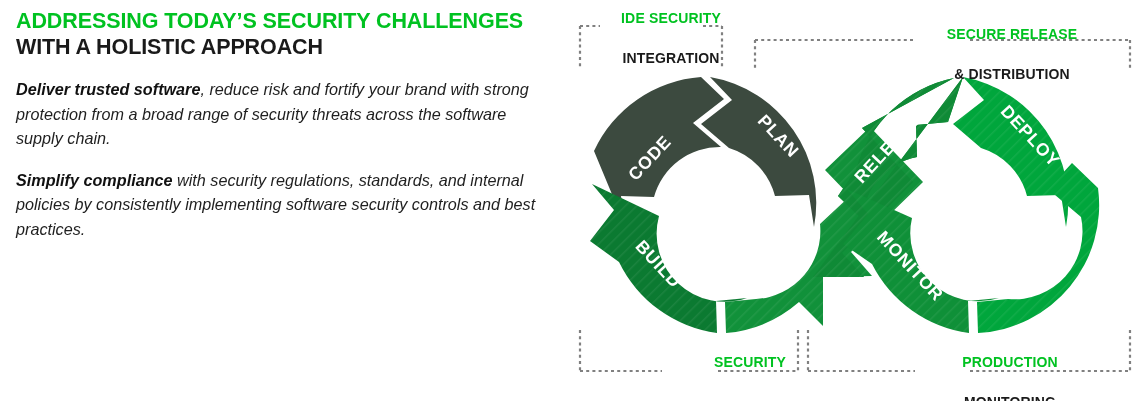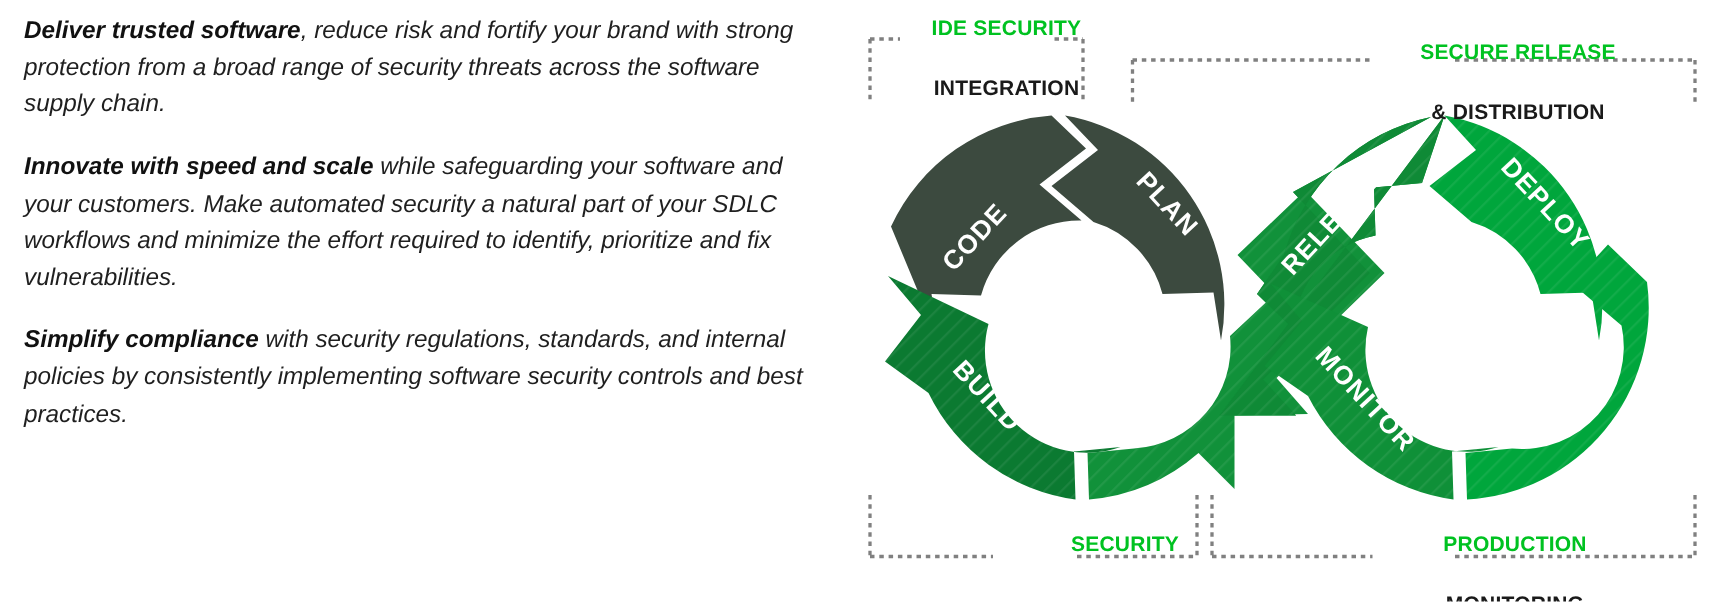--- a/index.html
+++ b/index.html
@@ -75,28 +75,29 @@
   #lbl-security { left: 105px;  top: 354px; width: 150px; }
   #lbl-prod     { left: 350px; top: 354px; width: 180px; }
 </style>
 </head>
 <body>
 
 <div id="root">
 
   <div class="text-col">
 
+    <h1 class="headline">
+      <span class="line1">ADDRESSING TODAY’S SECURITY CHALLENGES</span>
+      <span class="line2">WITH A HOLISTIC APPROACH</span>
+    </h1>
 
     <p class="para">
       <b>Deliver trusted software</b><span>, reduce risk and fortify your brand with strong protection from a broad range of security threats across the software supply chain.</span>
     </p>
 
-    <p class="para">
-      <b>Innovate with speed and scale</b><span> while safeguarding your software and your customers. Make automated security a natural part of your SDLC workflows and minimize the effort required to identify, prioritize and fix vulnerabilities.</span>
-    </p>
 
     <p class="para">
       <b>Simplify compliance</b><span> with security regulations, standards, and internal policies by consistently implementing software security controls and best practices.</span>
     </p>
 
   </div>
 
   <div class="diagram">
 
     <svg width="570" height="401" viewBox="0 0 570 401" xmlns="http://www.w3.org/2000/svg">

